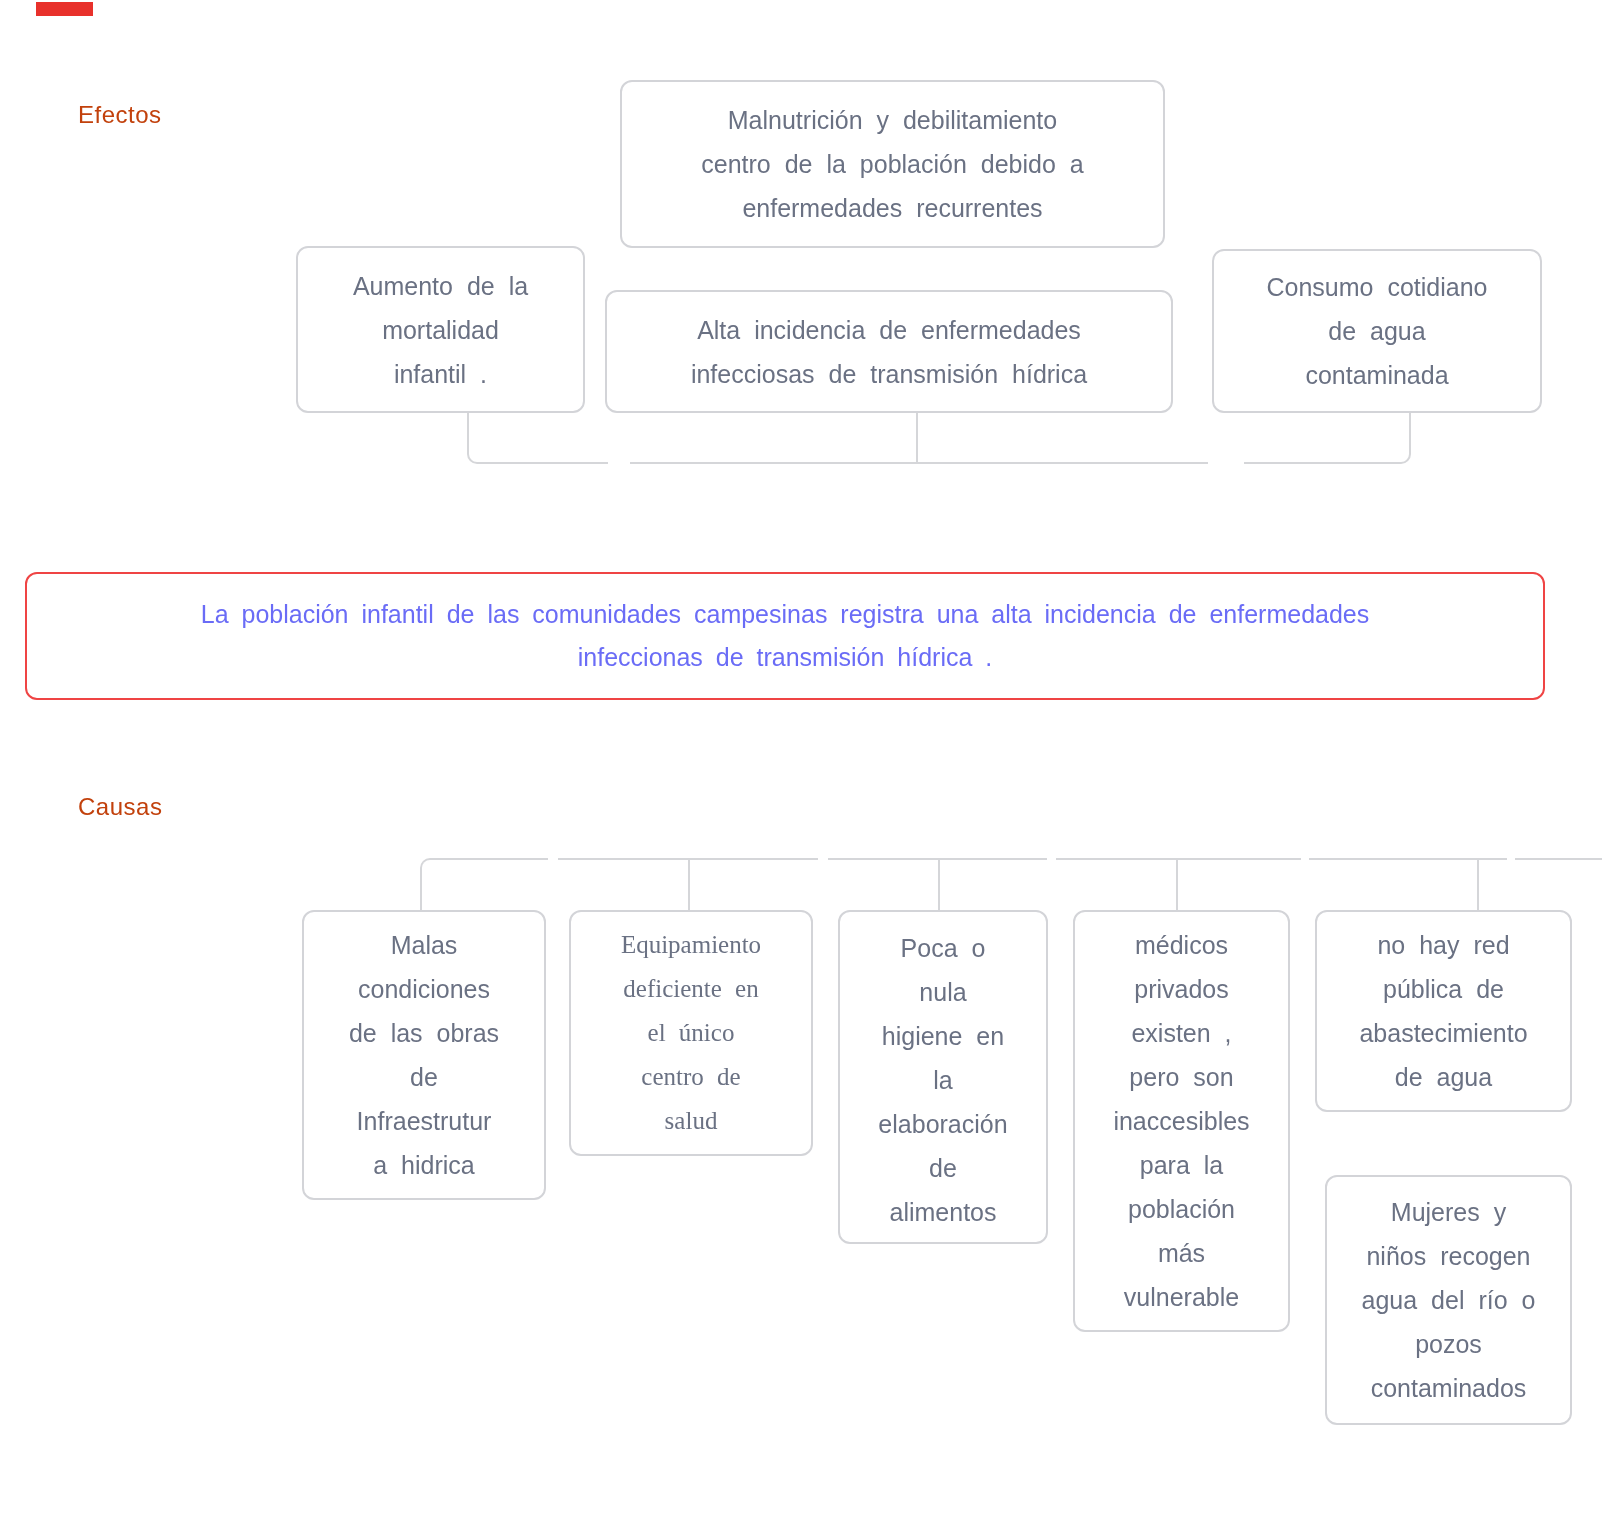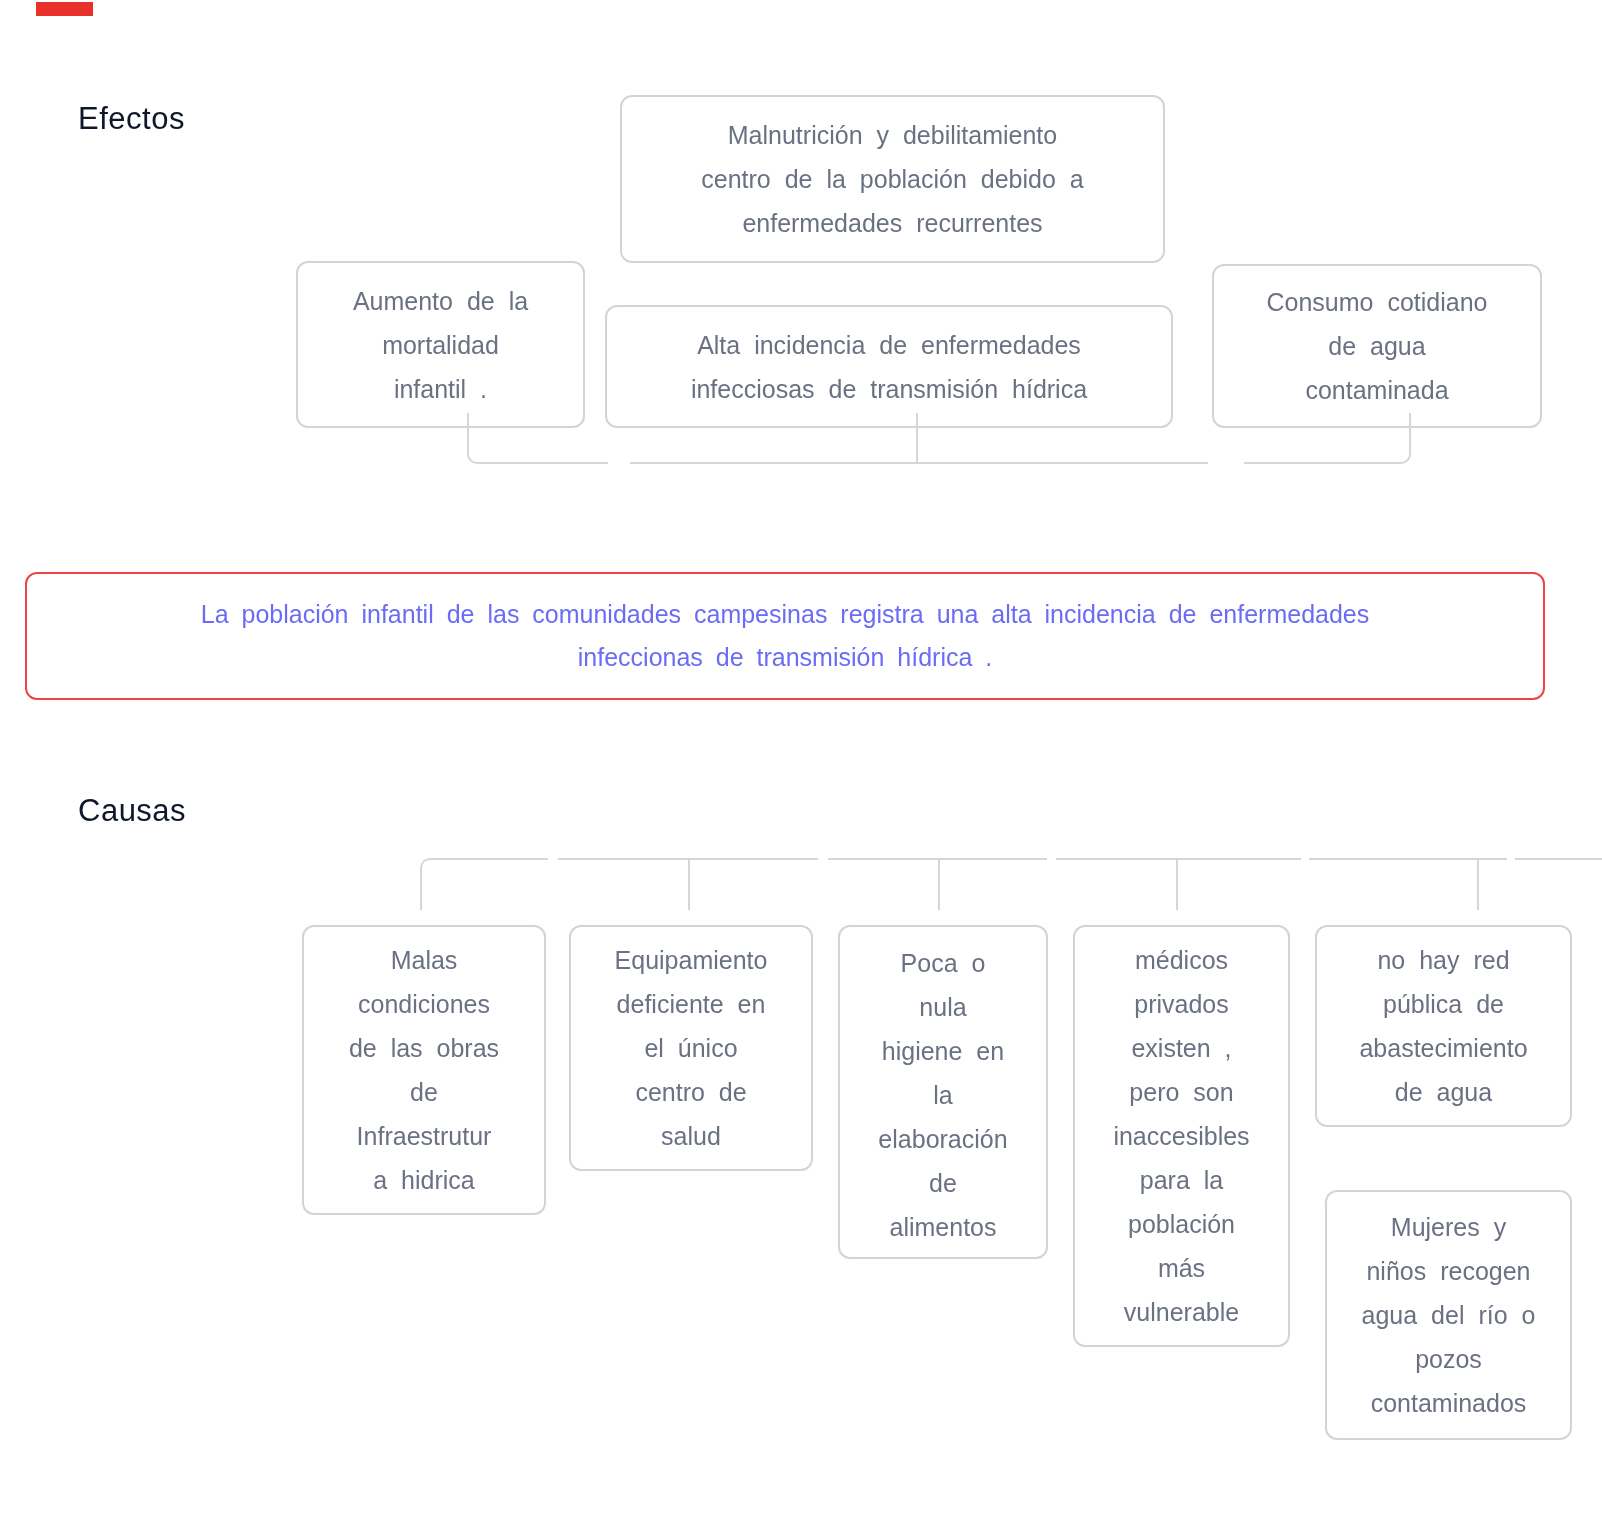--- a/index.html
+++ b/index.html
@@ -1,28 +1,28 @@
 <!DOCTYPE html>
 <html><head>
 <meta charset="utf-8">
 <style>
   html,body{margin:0;padding:0;background:#ffffff;}
   #canvas{
     position:relative;width:1602px;height:1518px;background:#ffffff;overflow:hidden;
     font-family:"Liberation Sans", sans-serif;
   }
   .section-label{
-    position:absolute;font-size:31px;color:#0f172a;letter-spacing:.5px;
+    position:absolute;font-size:24px;color:#c2410c;letter-spacing:.5px;
   }
   .node{
     position:absolute;box-sizing:border-box;background:#ffffff;
     border:2px solid #d3d4d8;border-radius:12px;
     color:#6a7183;font-size:25px;line-height:44px;word-spacing:7px;
     display:flex;flex-direction:column;align-items:center;justify-content:center;
-    text-align:center;padding:8px 14px;margin-top:15px;
+    text-align:center;padding:8px 14px;
   }
   .node span{display:block;white-space:nowrap;}
   .problem{
     position:absolute;box-sizing:border-box;background:#ffffff;
     border:2px solid #ef4444;border-radius:12px;
     color:#6a6cf6;font-size:25px;line-height:43px;word-spacing:6px;
     display:flex;flex-direction:column;align-items:center;justify-content:center;
     text-align:center;padding:0 30px;
   }
   .problem span{display:block;white-space:nowrap;}
@@ -89,21 +89,21 @@
 
   <div class="node" style="left:302px;top:910px;width:244px;height:290px;">
     <span>Malas</span>
     <span>condiciones</span>
     <span>de las obras</span>
     <span>de</span>
     <span>Infraestrutur</span>
     <span>a hidrica</span>
   </div>
 
-  <div class="node" style="left:569px;top:910px;width:244px;height:246px;">
+  <div class="node" style="left:569px;top:910px;width:244px;height:246px;font-family:Liberation Serif, serif;">
     <span>Equipamiento</span>
     <span>deficiente en</span>
     <span>el único</span>
     <span>centro de</span>
     <span>salud</span>
   </div>
 
   <div class="node" style="left:838px;top:910px;width:210px;height:334px;justify-content:flex-end;">
     <span>Poca o</span>
     <span>nula</span>

